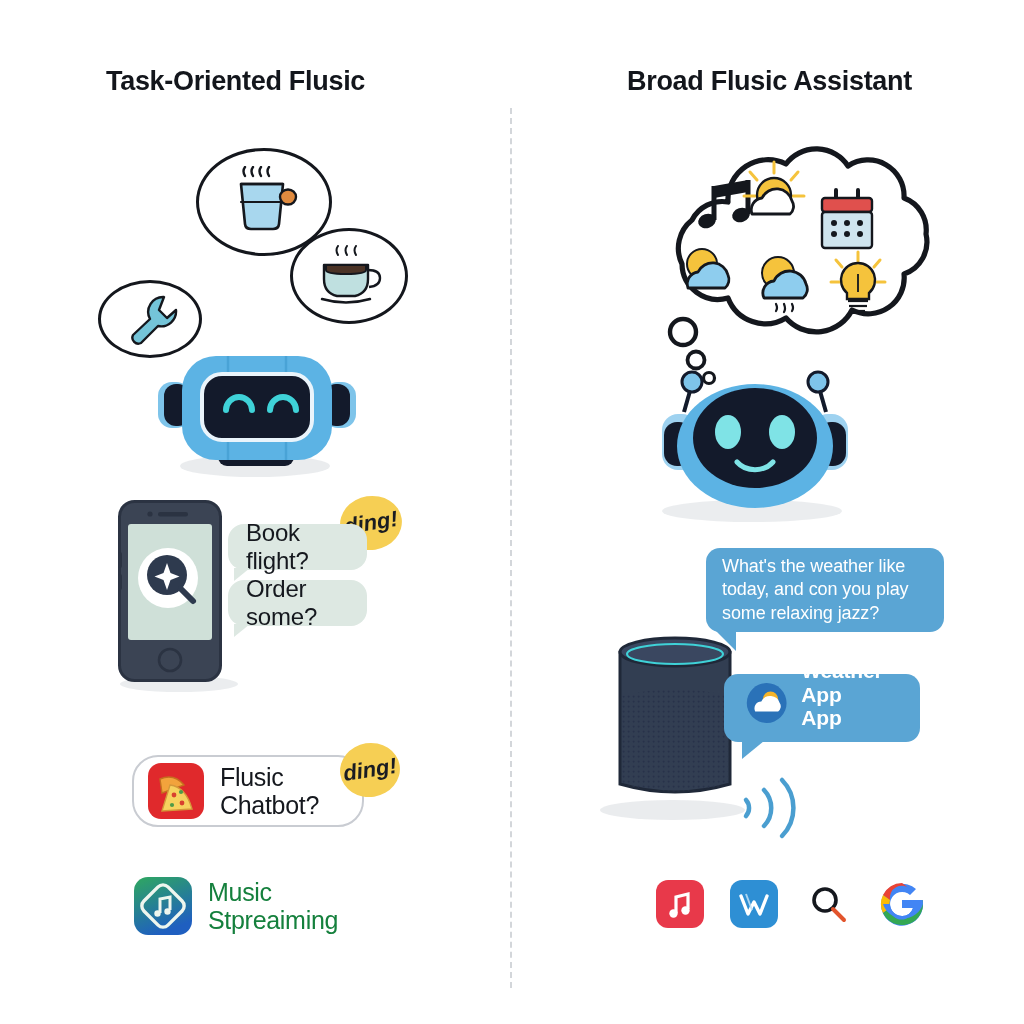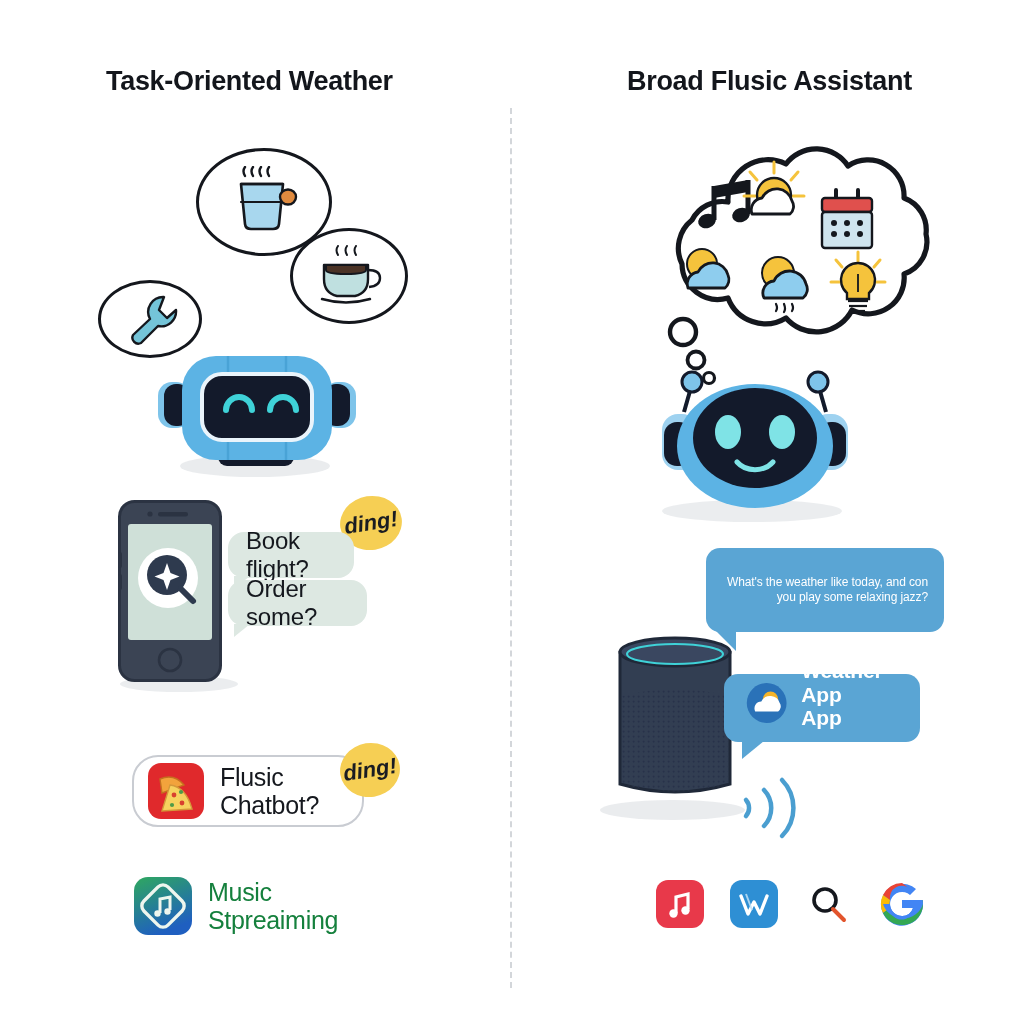--- a/index.html
+++ b/index.html
@@ -77,21 +77,21 @@
     position:absolute;display:flex;align-items:center;gap:16px;
   }
   .app-plain .label{
     font-size:25px;color:#15803d;line-height:1.12;letter-spacing:-0.3px;
   }
 
   
   .blue-bubble{
     position:absolute;background:#5aa5d4;border-radius:14px;
     color:#ffffff;display:flex;align-items:center;justify-content:center;
-    text-align:right;font-size:12px;line-height:1.28;
+    text-align:left;font-size:18px;line-height:1.28;
     padding:10px 16px;box-sizing:border-box;letter-spacing:-0.1px;
   }
   .blue-bubble .btail{
     position:absolute;width:0;height:0;
     border-right:20px solid #5aa5d4;
     border-bottom:20px solid transparent;
   }
   .weather-bubble{
     position:absolute;background:#5aa5d4;border-radius:14px;
     display:flex;align-items:flex-end;gap:14px;
@@ -108,21 +108,21 @@
   }
 
   
   .icon-row{position:absolute;display:flex;align-items:center;gap:26px;}
 </style>
 </head>
 <body>
 
 <div class="stage">
 
-  <div class="title left">Task-Oriented Weather</div>
+  <div class="title left">Task-Oriented Flusic</div>
   <div class="title right">Broad Flusic Assistant</div>
 
   <div class="divider"></div>
 
   <div class="obubble" style="left:196px;top:148px;width:130px;height:102px;">
     <svg width="86" height="72" viewBox="0 0 86 72">
       <g stroke="#14171d" stroke-width="2.4" fill="none" stroke-linecap="round">
         <path d="M24 10 q-3 -5 0 -9"></path>
           <path d="M32 10 q-3 -5 0 -9"></path>
         <path d="M40 10 q-3 -5 0 -9"></path>
@@ -192,21 +192,21 @@
       <circle cx="49" cy="75" r="20" fill="#2e3a4e"></circle>
       <path d="M49 63 l3.5 10 l9 3.5 l-9 3.5 l-3.5 10 l-3.5 -10 l-9 -3.5 l9 -3.5 Z" fill="#ffffff"></path>
       <path d="M63 89 l12 12" stroke="#2e3a4e" stroke-width="6" stroke-linecap="round"></path>
     </g>
   </svg>
 
   <div class="ding" style="left:340px;top:496px;width:62px;height:54px;">
     <span>ding!</span>
   </div>
 
-  <div class="mint-bubble" style="left:228px;top:524px;width:126px;height:46px;margin-top:8px;">
+  <div class="mint-bubble" style="left:228px;top:524px;width:139px;height:46px;">
     <span>Book flight?</span>
   </div>
   <div class="mint-bubble" style="left:228px;top:580px;width:139px;height:46px;">
     <span>Order some?</span>
   </div>
 
   <div class="ding" style="left:340px;top:743px;width:60px;height:54px;z-index:3;">
     <span>ding!</span>
   </div>
 

